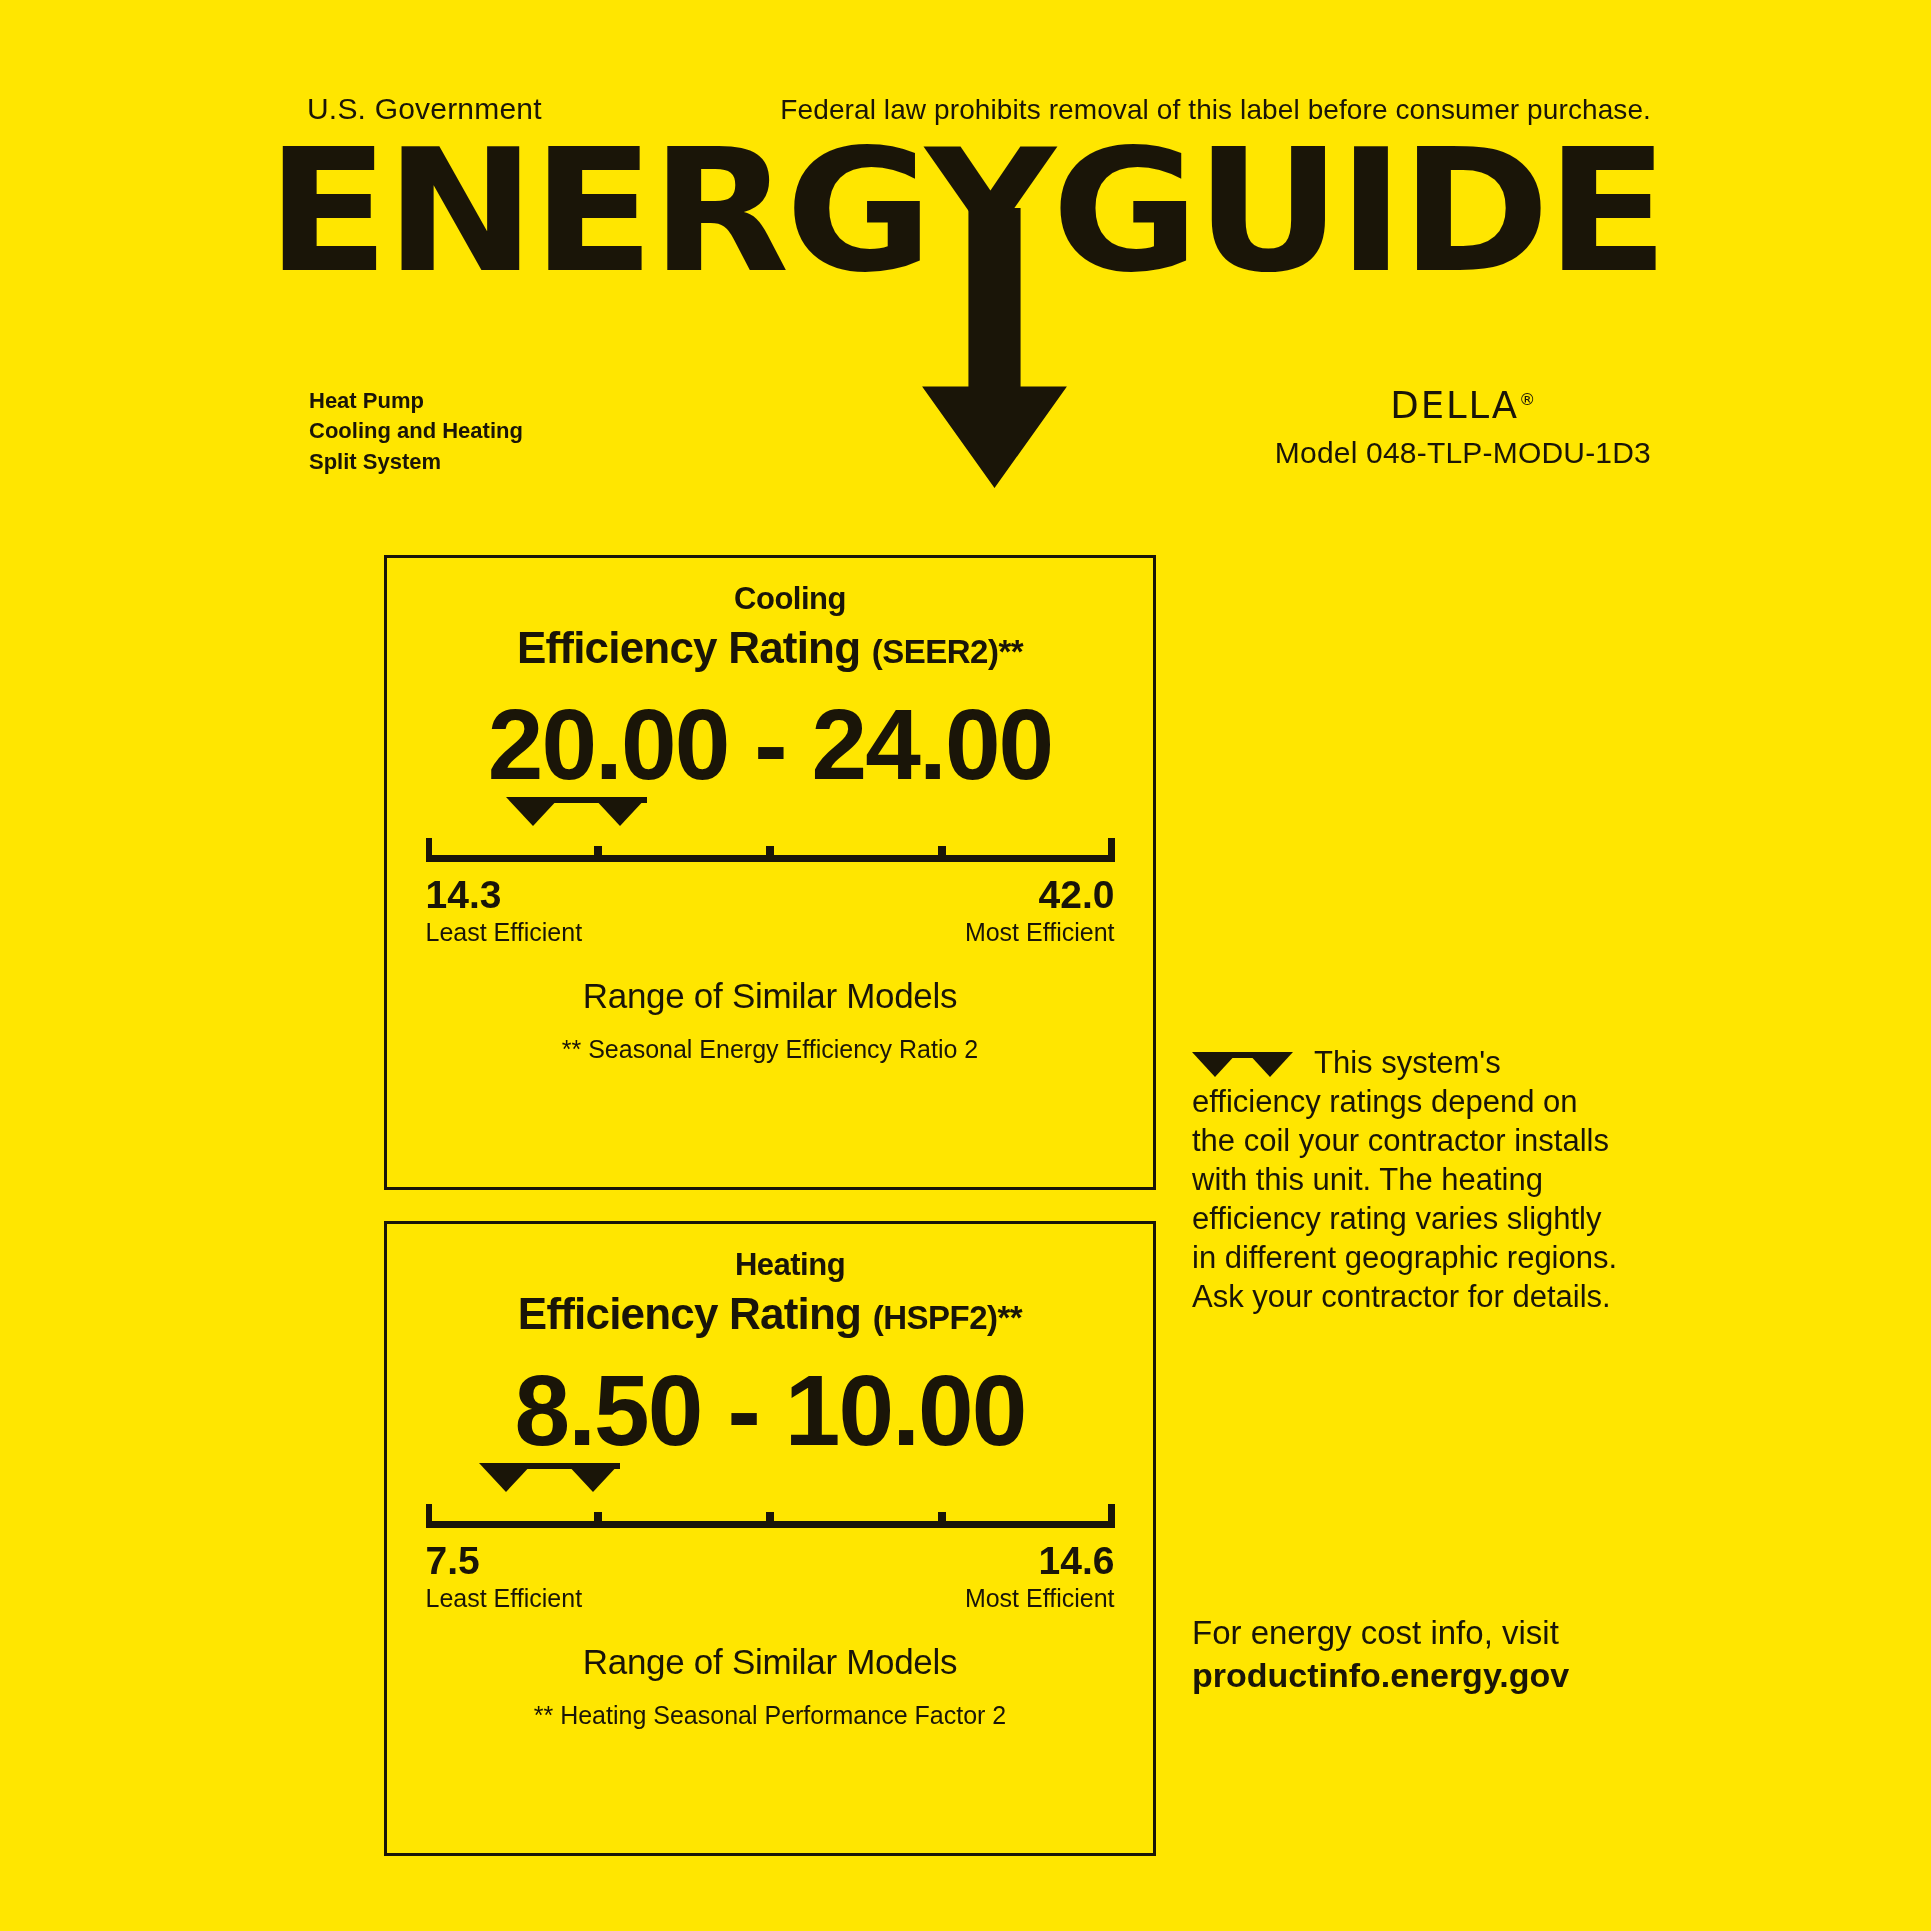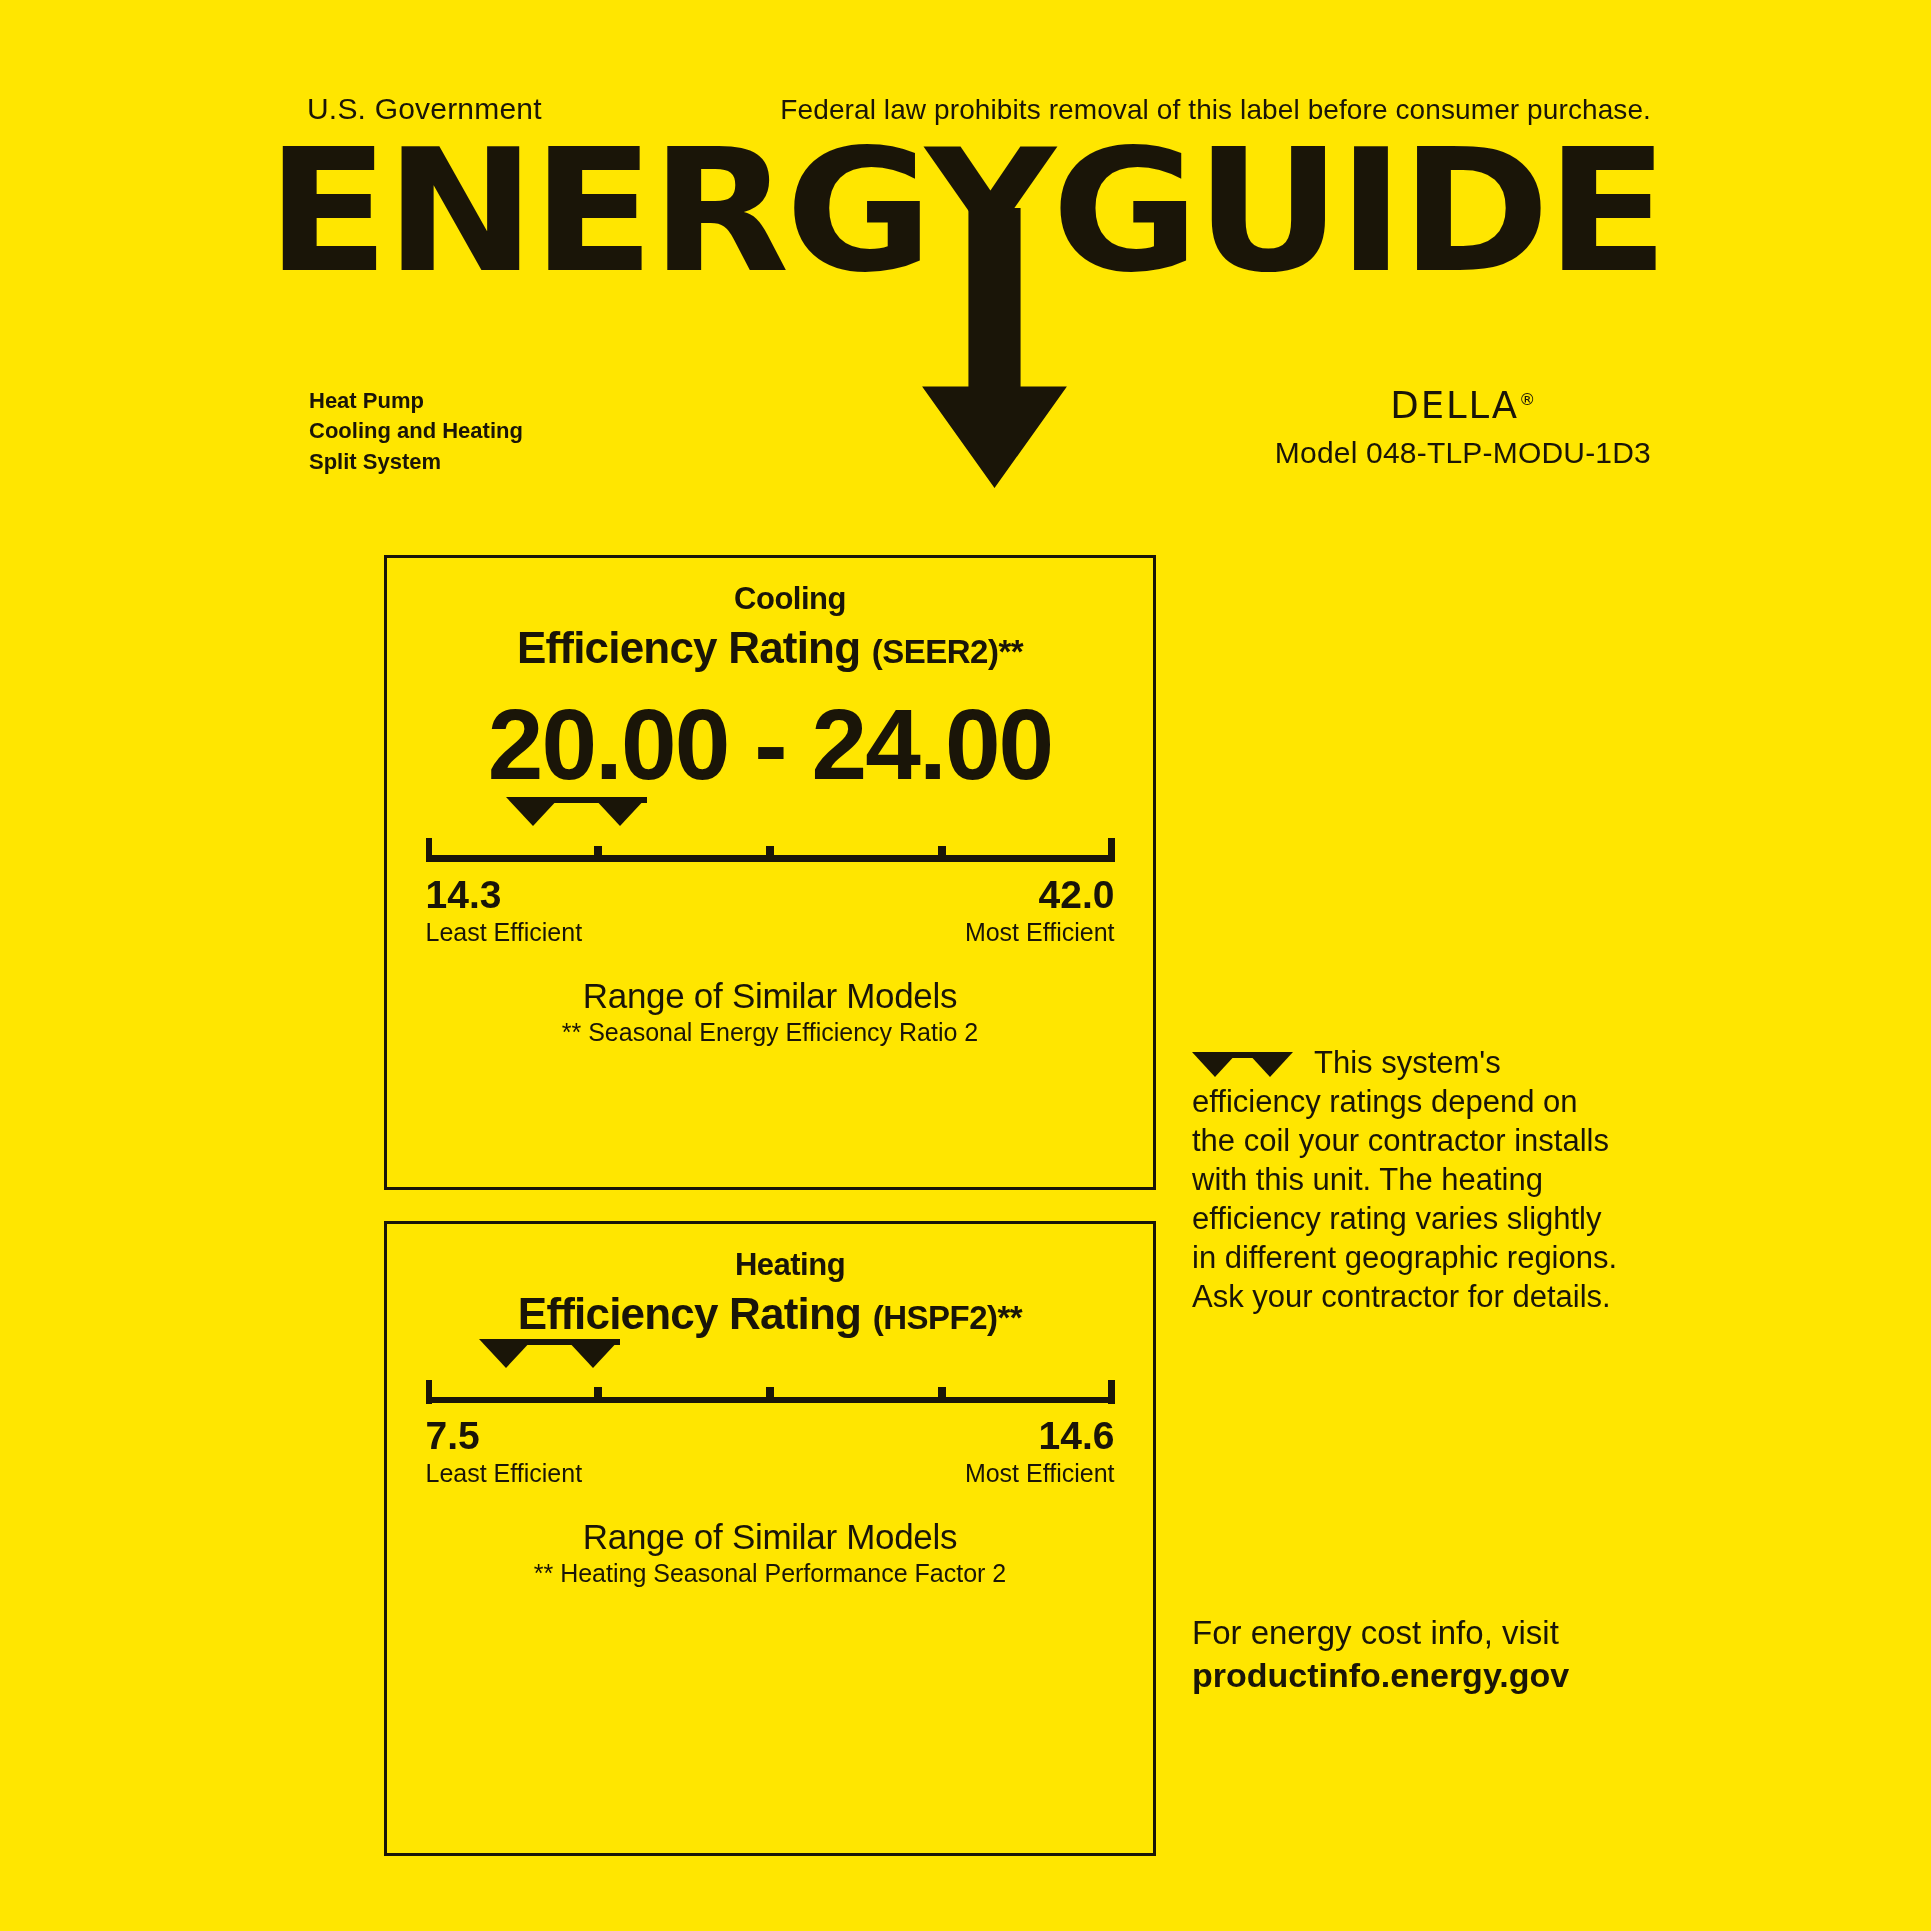--- a/index.html
+++ b/index.html
@@ -212,21 +212,21 @@
   .sl-right { text-align: right; }
   .rb-range {
     text-align: center;
     font-size: 35px;
     margin-top: 29px;
     letter-spacing: -0.3px;
   }
   .rb-foot {
     text-align: center;
     font-size: 25px;
-    margin-top: 2px;
+    margin-top: 19px;
   }
 
   
   .side-note {
     position: absolute;
     left: 1192px;
     top: 1043px;
     width: 430px;
     font-size: 31px;
     line-height: 1.26;
@@ -340,20 +340,21 @@
     <div class="rb-range">Range of Similar Models</div>
     <div class="rb-foot">** Seasonal Energy Efficiency Ratio 2</div>
   </div>
 
   <div class="rating-box" id="heating-box">
     <div class="rb-title">Heating</div>
     <div class="rb-subtitle">
       <span>Efficiency Rating</span>
       <span class="paren">(HSPF2)**</span>
     </div>
+    <div class="rb-value">8.50 - 10.00</div>
 
     <div class="scale-wrap">
       <div class="markers">
         <div class="tri" style="left:53px;"></div>
         <div class="tri-bar" style="left:80px; width:114px;"></div>
         <div class="tri" style="left:140px;"></div>
       </div>
       <div class="scale-line">
         <div class="axis"></div>
         <div class="cap left"></div>

